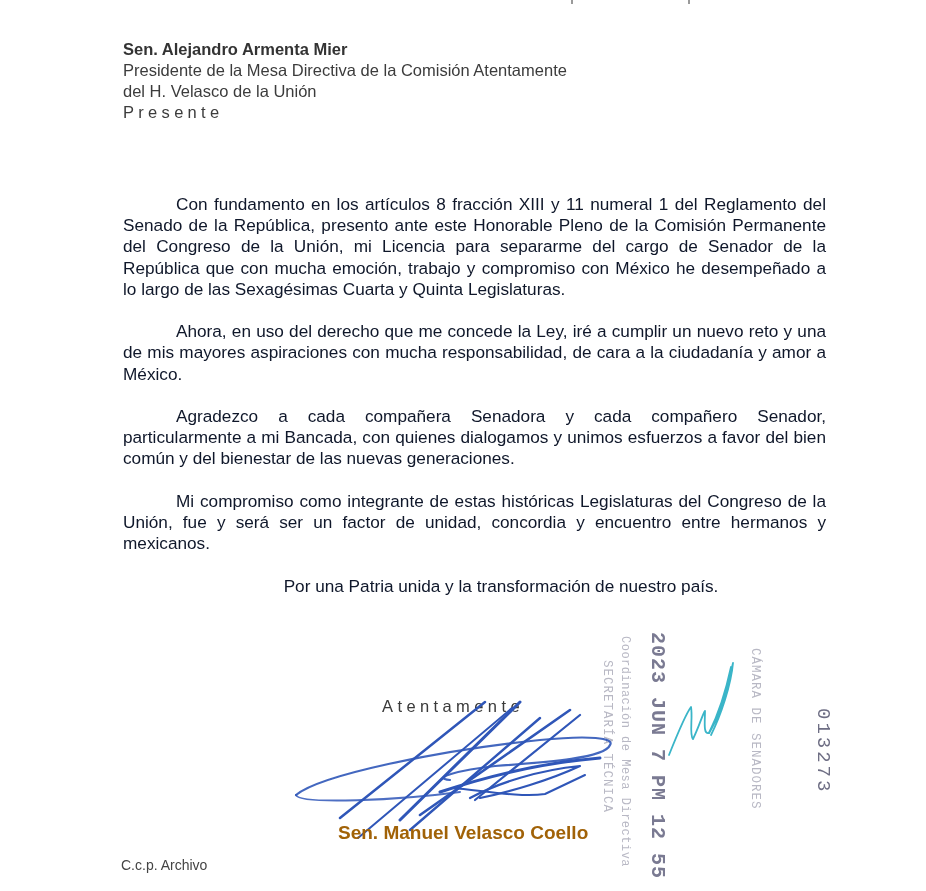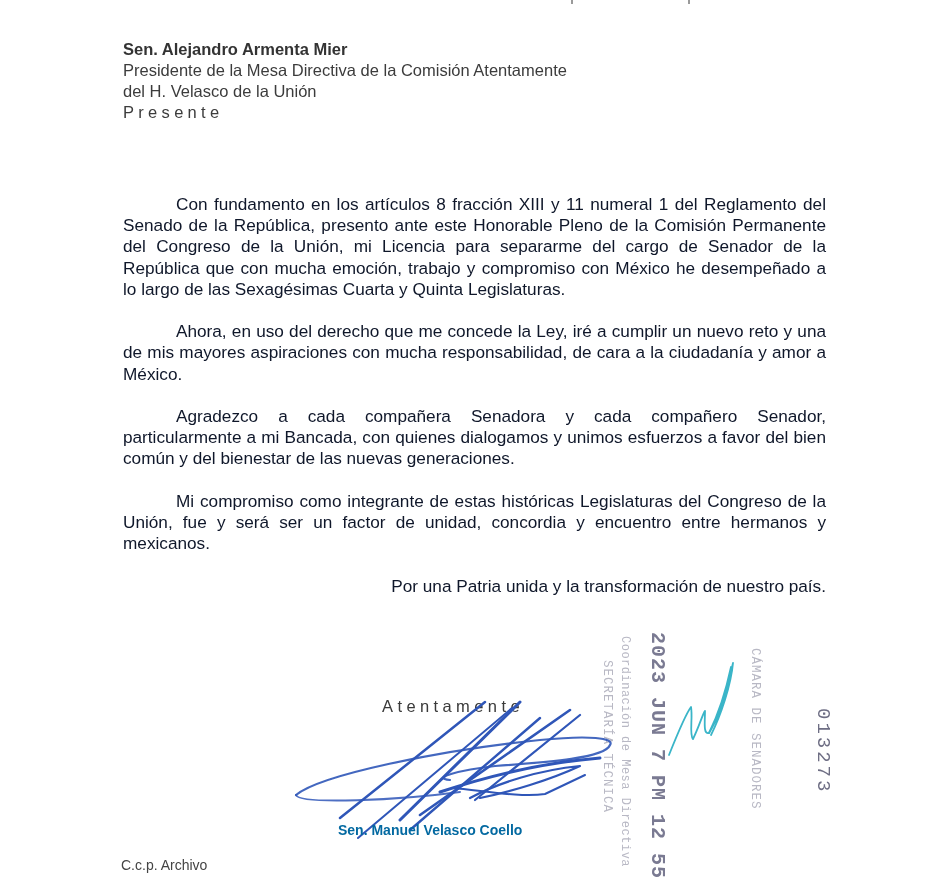--- a/index.html
+++ b/index.html
@@ -53,37 +53,37 @@
       line-height: 21.2px;
       color: #0f172a;
       margin-top: 24px;
     }
     .body-text p {
       margin: 0 0 21.2px 0;
       text-align: justify;
       text-indent: 53px;
     }
     .body-text p.closing {
-      text-align: right;
+      text-align: center;
     }
     .atentamente {
       position: absolute;
       left: 382px;
       top: 697px;
       font-size: 16.5px;
       letter-spacing: 4.4px;
       color: #3a3a3a;
     }
     .signer {
       position: absolute;
       left: 338px;
       top: 822px;
-      font-size: 14px;
+      font-size: 19px;
       font-weight: bold;
-      color: #0369a1;
+      color: #a16207;
     }
     .ccp {
       position: absolute;
       left: 121px;
       top: 857px;
       font-size: 14px;
       color: #444;
     }
     .signature {
       position: absolute;

